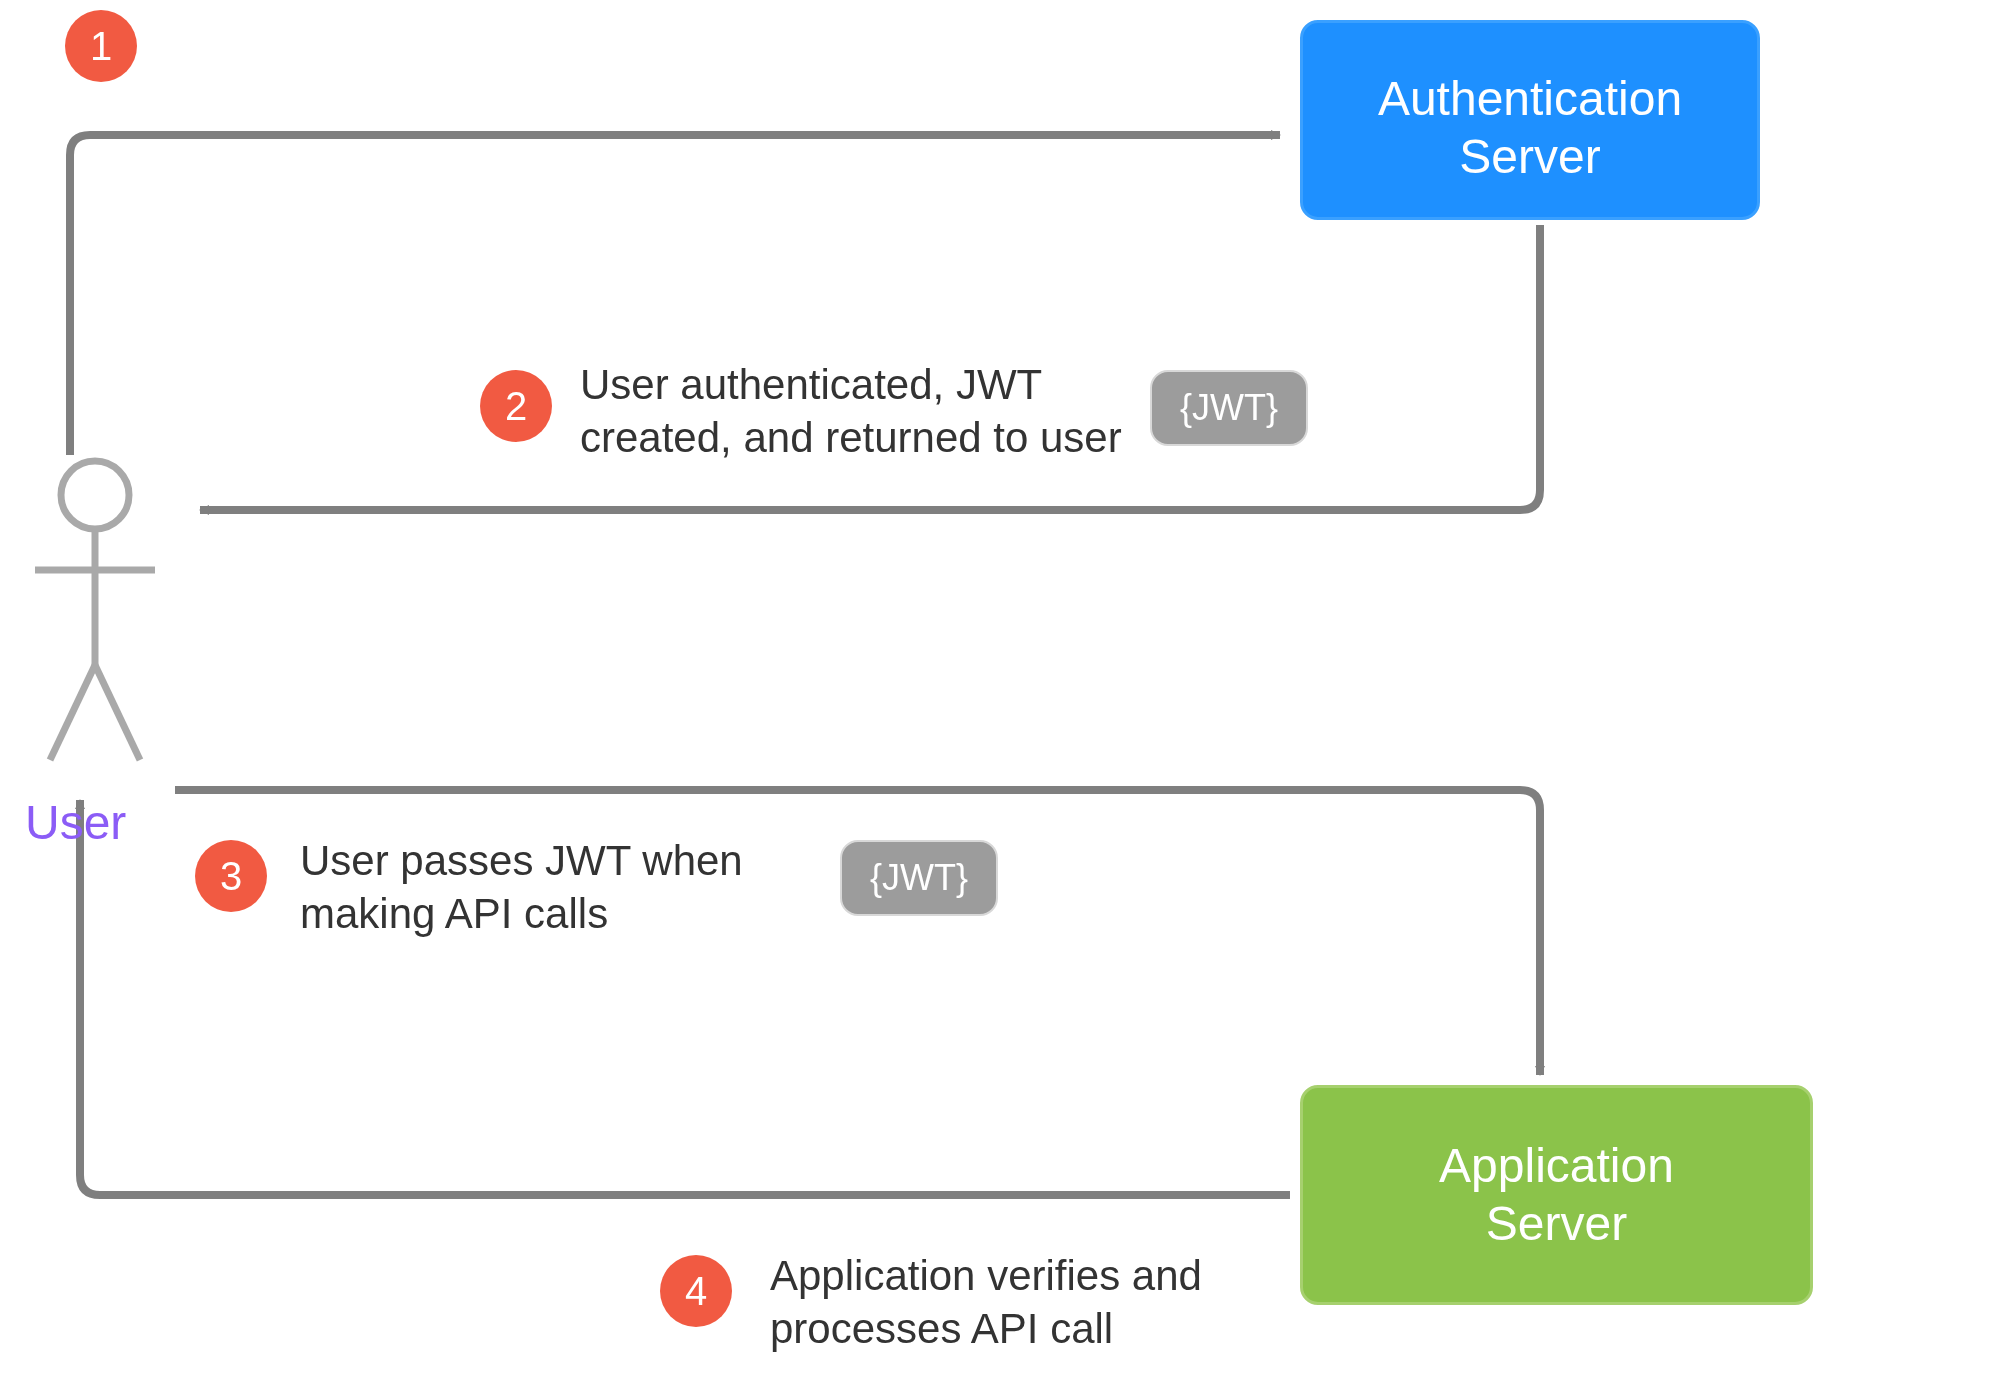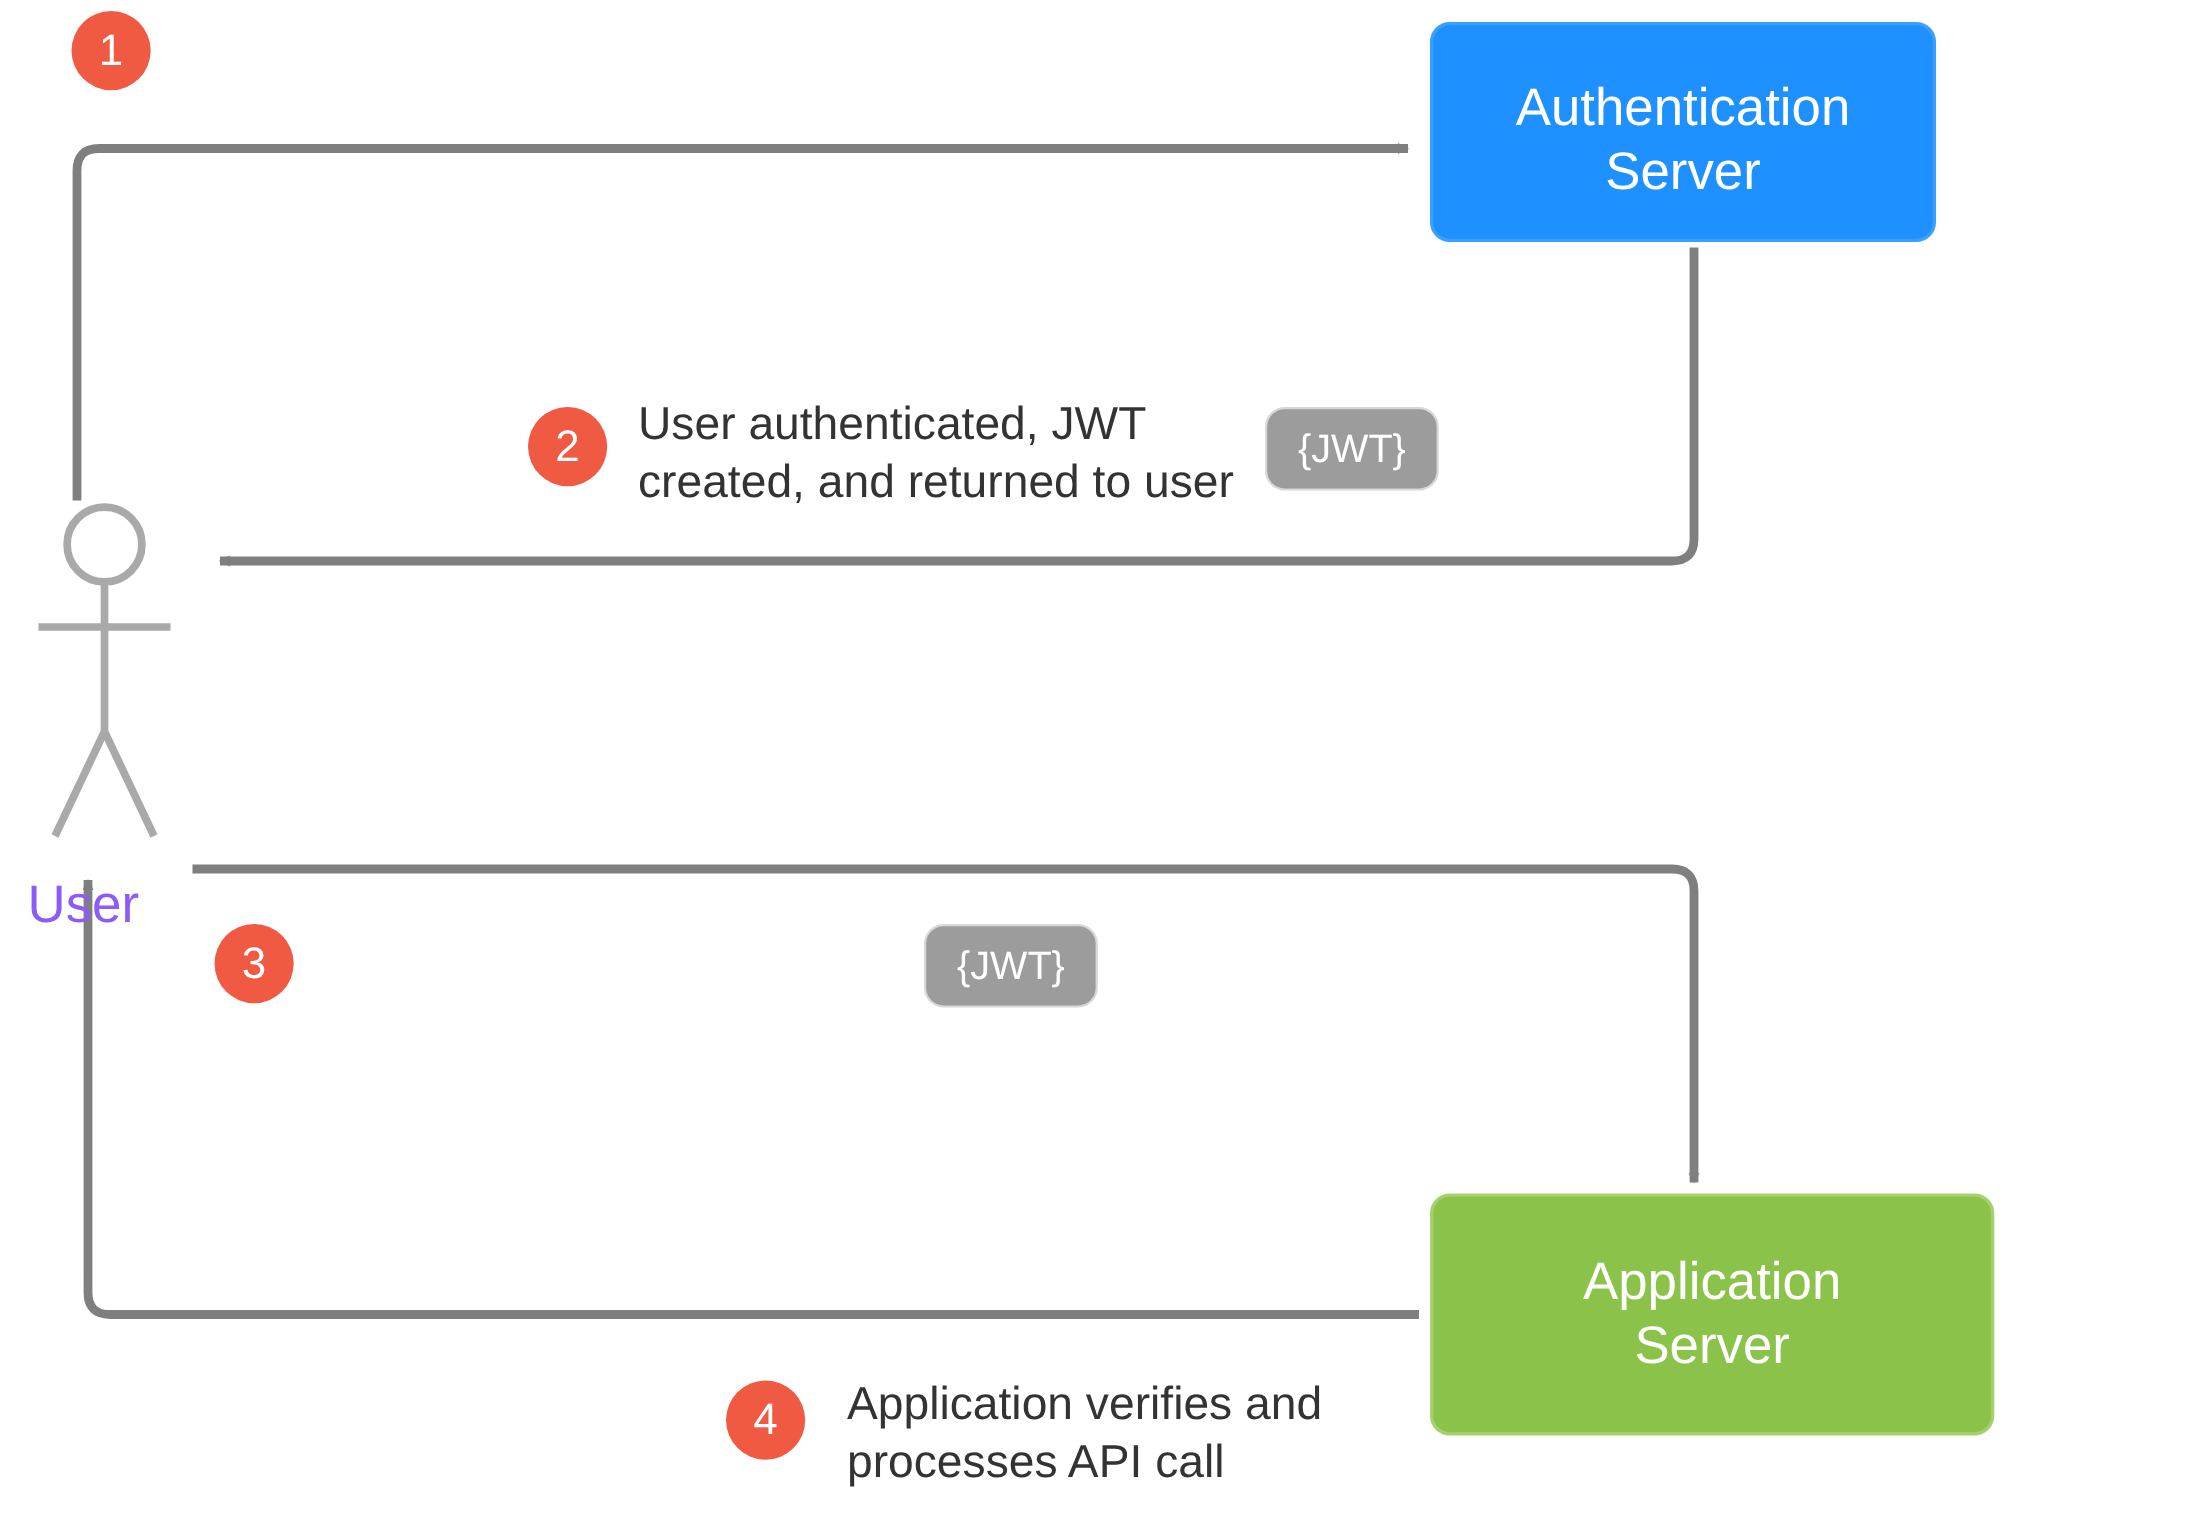--- a/index.html
+++ b/index.html
@@ -155,20 +155,22 @@
 
   <div class="badge" style="left:65px; top:10px;">1</div>
 
   <div class="badge" style="left:480px; top:370px;">2</div>
   <div class="step-text" style="left:580px; top:359px; white-space:pre-line;">User authenticated, JWT
 created, and returned to user</div>
 
   <div class="jwt-box" style="left:1150px; top:370px;">{JWT}</div>
 
   <div class="badge" style="left:195px; top:840px;">3</div>
+  <div class="step-text" style="left:300px; top:835px; white-space:pre-line;">User passes JWT when
+making API calls</div>
 
   <div class="jwt-box" style="left:840px; top:840px;">{JWT}</div>
 
   <div class="badge" style="left:660px; top:1255px;">4</div>
   <div class="step-text" style="left:770px; top:1250px; white-space:pre-line;">Application verifies and
 processes API call</div>
 
 </div>
 
 </body></html>

